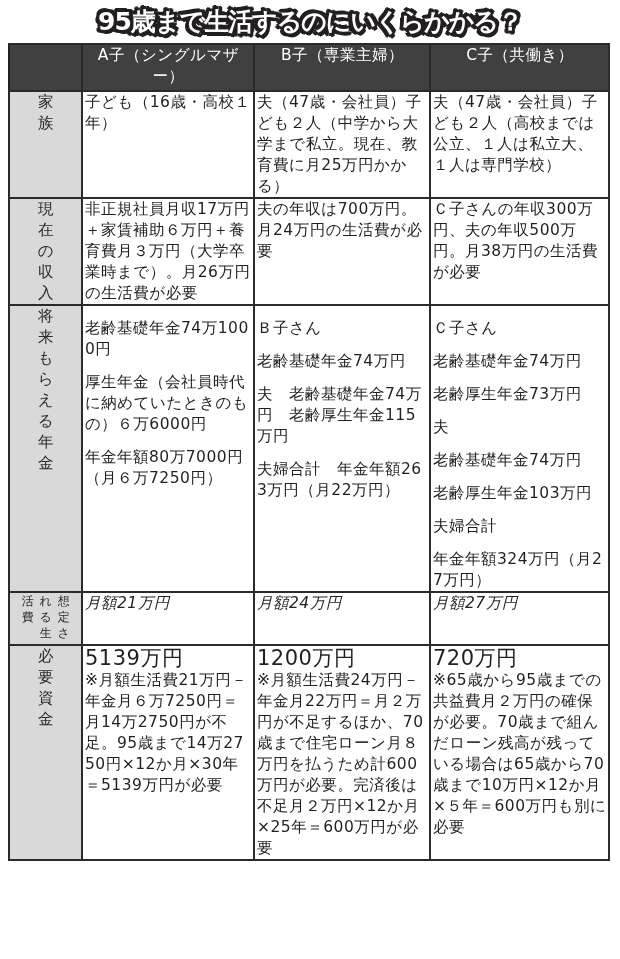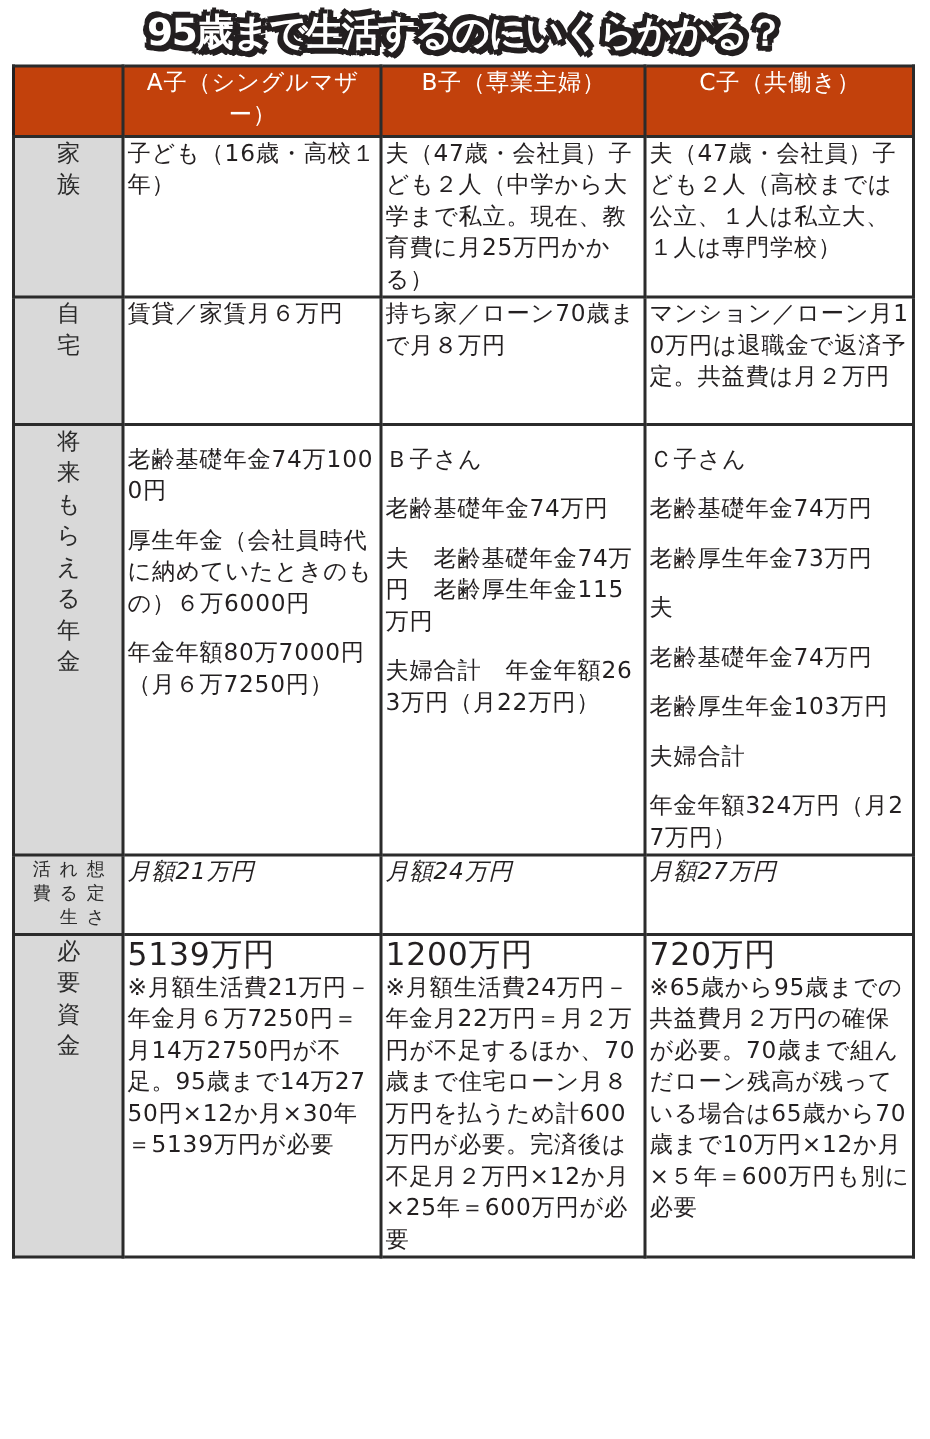--- a/index.html
+++ b/index.html
@@ -17,21 +17,21 @@
     table.main {
       position: absolute; left: 8px; top: 43px; width: 600px;
       border-collapse: collapse; table-layout: fixed;
     }
     table.main td, table.main th {
       border: 2px solid #2b2b2b; vertical-align: top; padding: 0 1px 0 2px;
       font-size: 15.5px; line-height: 21px; letter-spacing: 0.5px;
       word-break: break-all;
     }
     .head-row th {
-      background: #c2410c; color: #ffffff; font-weight: normal;
+      background: #404040; color: #ffffff; font-weight: normal;
       vertical-align: middle; text-align: center; font-size: 16px; line-height: 20px;
       height: 45px; border-color: #231f20;
       border-left: 2px solid #ffffff;
     }
     .head-row th.corner { border-left: 2px solid #231f20; }
     td.rowlabel {
       background: #d9d9d9; text-align: center; vertical-align: middle;
       color: #2b2b2b; font-size: 17px; line-height: 19px; padding: 0;
     }
     .vlabel { display: inline-block; width: 18px; word-break: break-all; text-align: center; }
@@ -68,29 +68,29 @@
   <tr style="height:104px">
     <td class="rowlabel">
       <span class="vlabel">家族</span>
     </td>
     <td>子ども（16歳・高校１年）</td>
     <td>夫（47歳・会社員）子ども２人（中学から大学まで私立。現在、教育費に月25万円かかる）</td>
     <td>夫（47歳・会社員）子ども２人（高校までは公立、１人は私立大、１人は専門学校）</td>
   </tr>
 
 
+  <tr style="height:102px">
+    <td class="rowlabel">
+      <span class="vlabel">現在の収入</span>
+    </td>
+    <td>非正規社員月収17万円＋家賃補助６万円＋養育費月３万円（大学卒業時まで）。月26万円の生活費が必要</td>
+    <td>夫の年収は700万円。月24万円の生活費が必要</td>
+    <td>Ｃ子さんの年収300万円、夫の年収500万円。月38万円の生活費が必要</td>
+  </tr>
 
-  <tr style="height:85px">
-    <td class="rowlabel">
-      <span class="vlabel">自宅</span>
-    </td>
-    <td>賃貸／家賃月６万円</td>
-    <td>持ち家／ローン70歳まで月８万円</td>
-    <td>マンション／ローン月10万円は退職金で返済予定。共益費は月２万円</td>
-  </tr>
 
   <tr style="height:181px">
     <td class="rowlabel">
       <span class="vlabel">将来もらえる年金</span>
     </td>
     <td>
       <span class="line">老齢基礎年金74万1000円</span>
       <span class="line">厚生年金（会社員時代に納めていたときのもの）６万6000円</span>
       <span class="line">年金年額80万7000円（月６万7250円）</span>
     </td>

